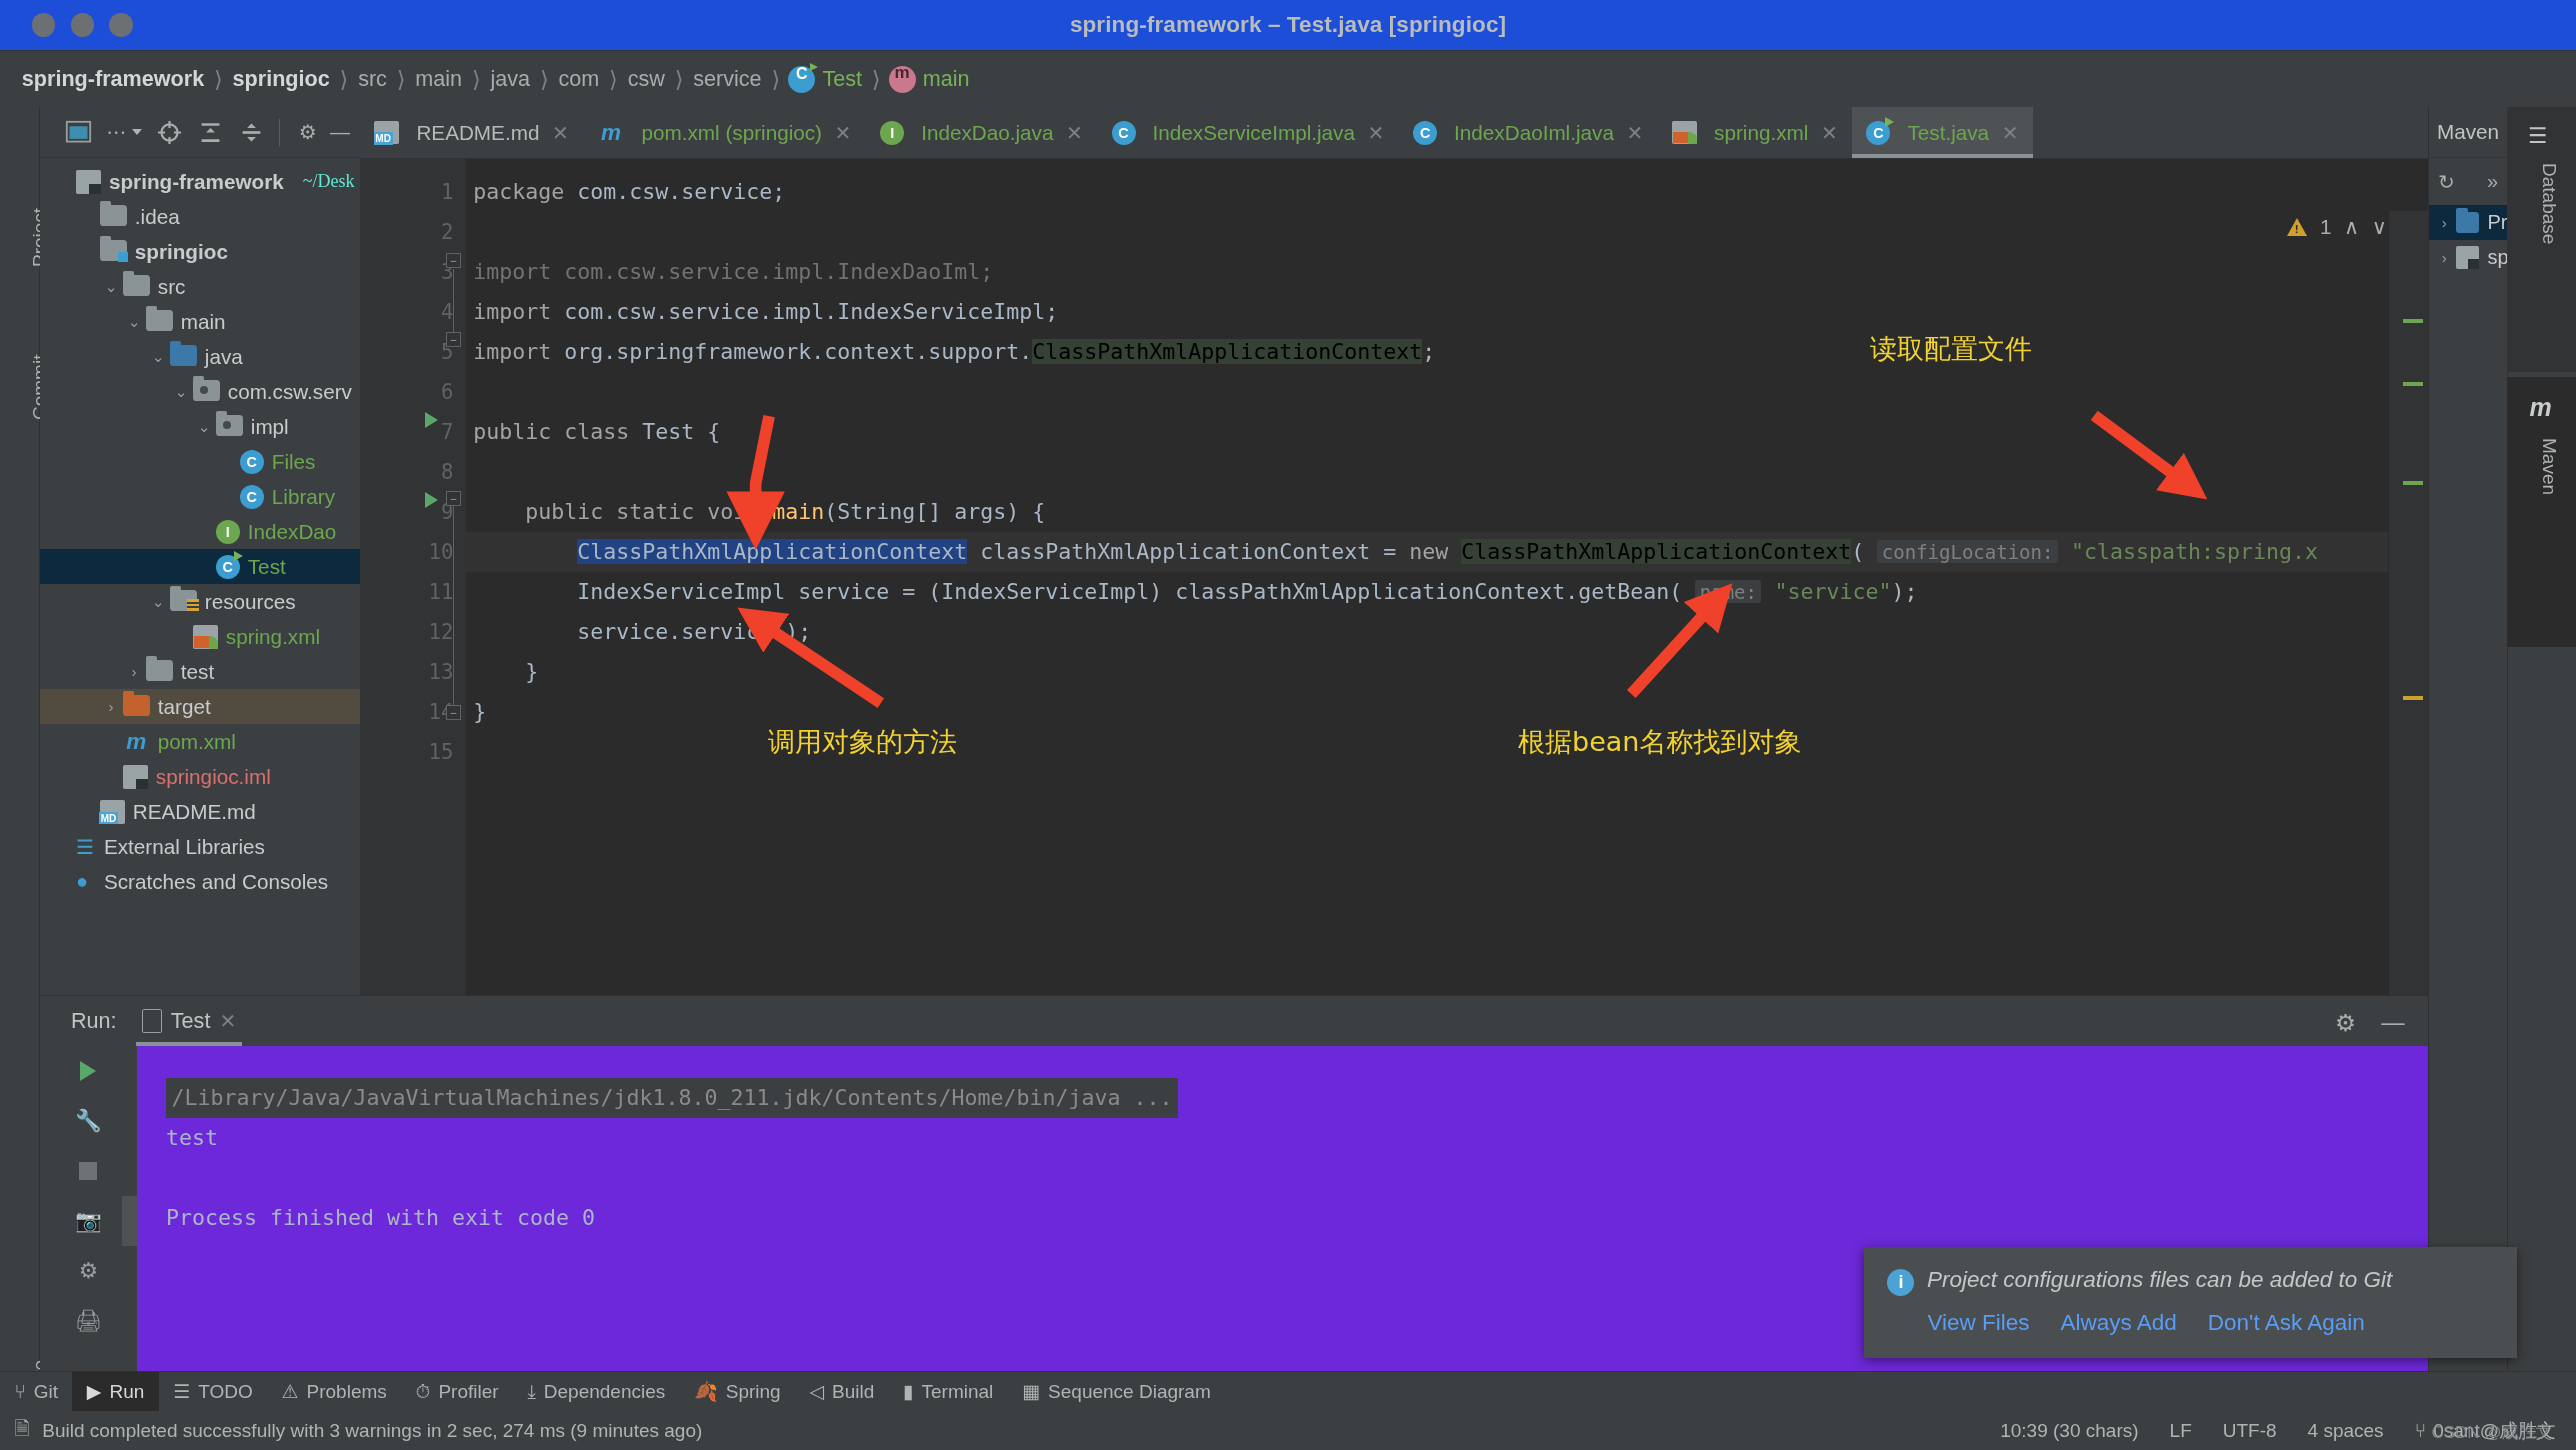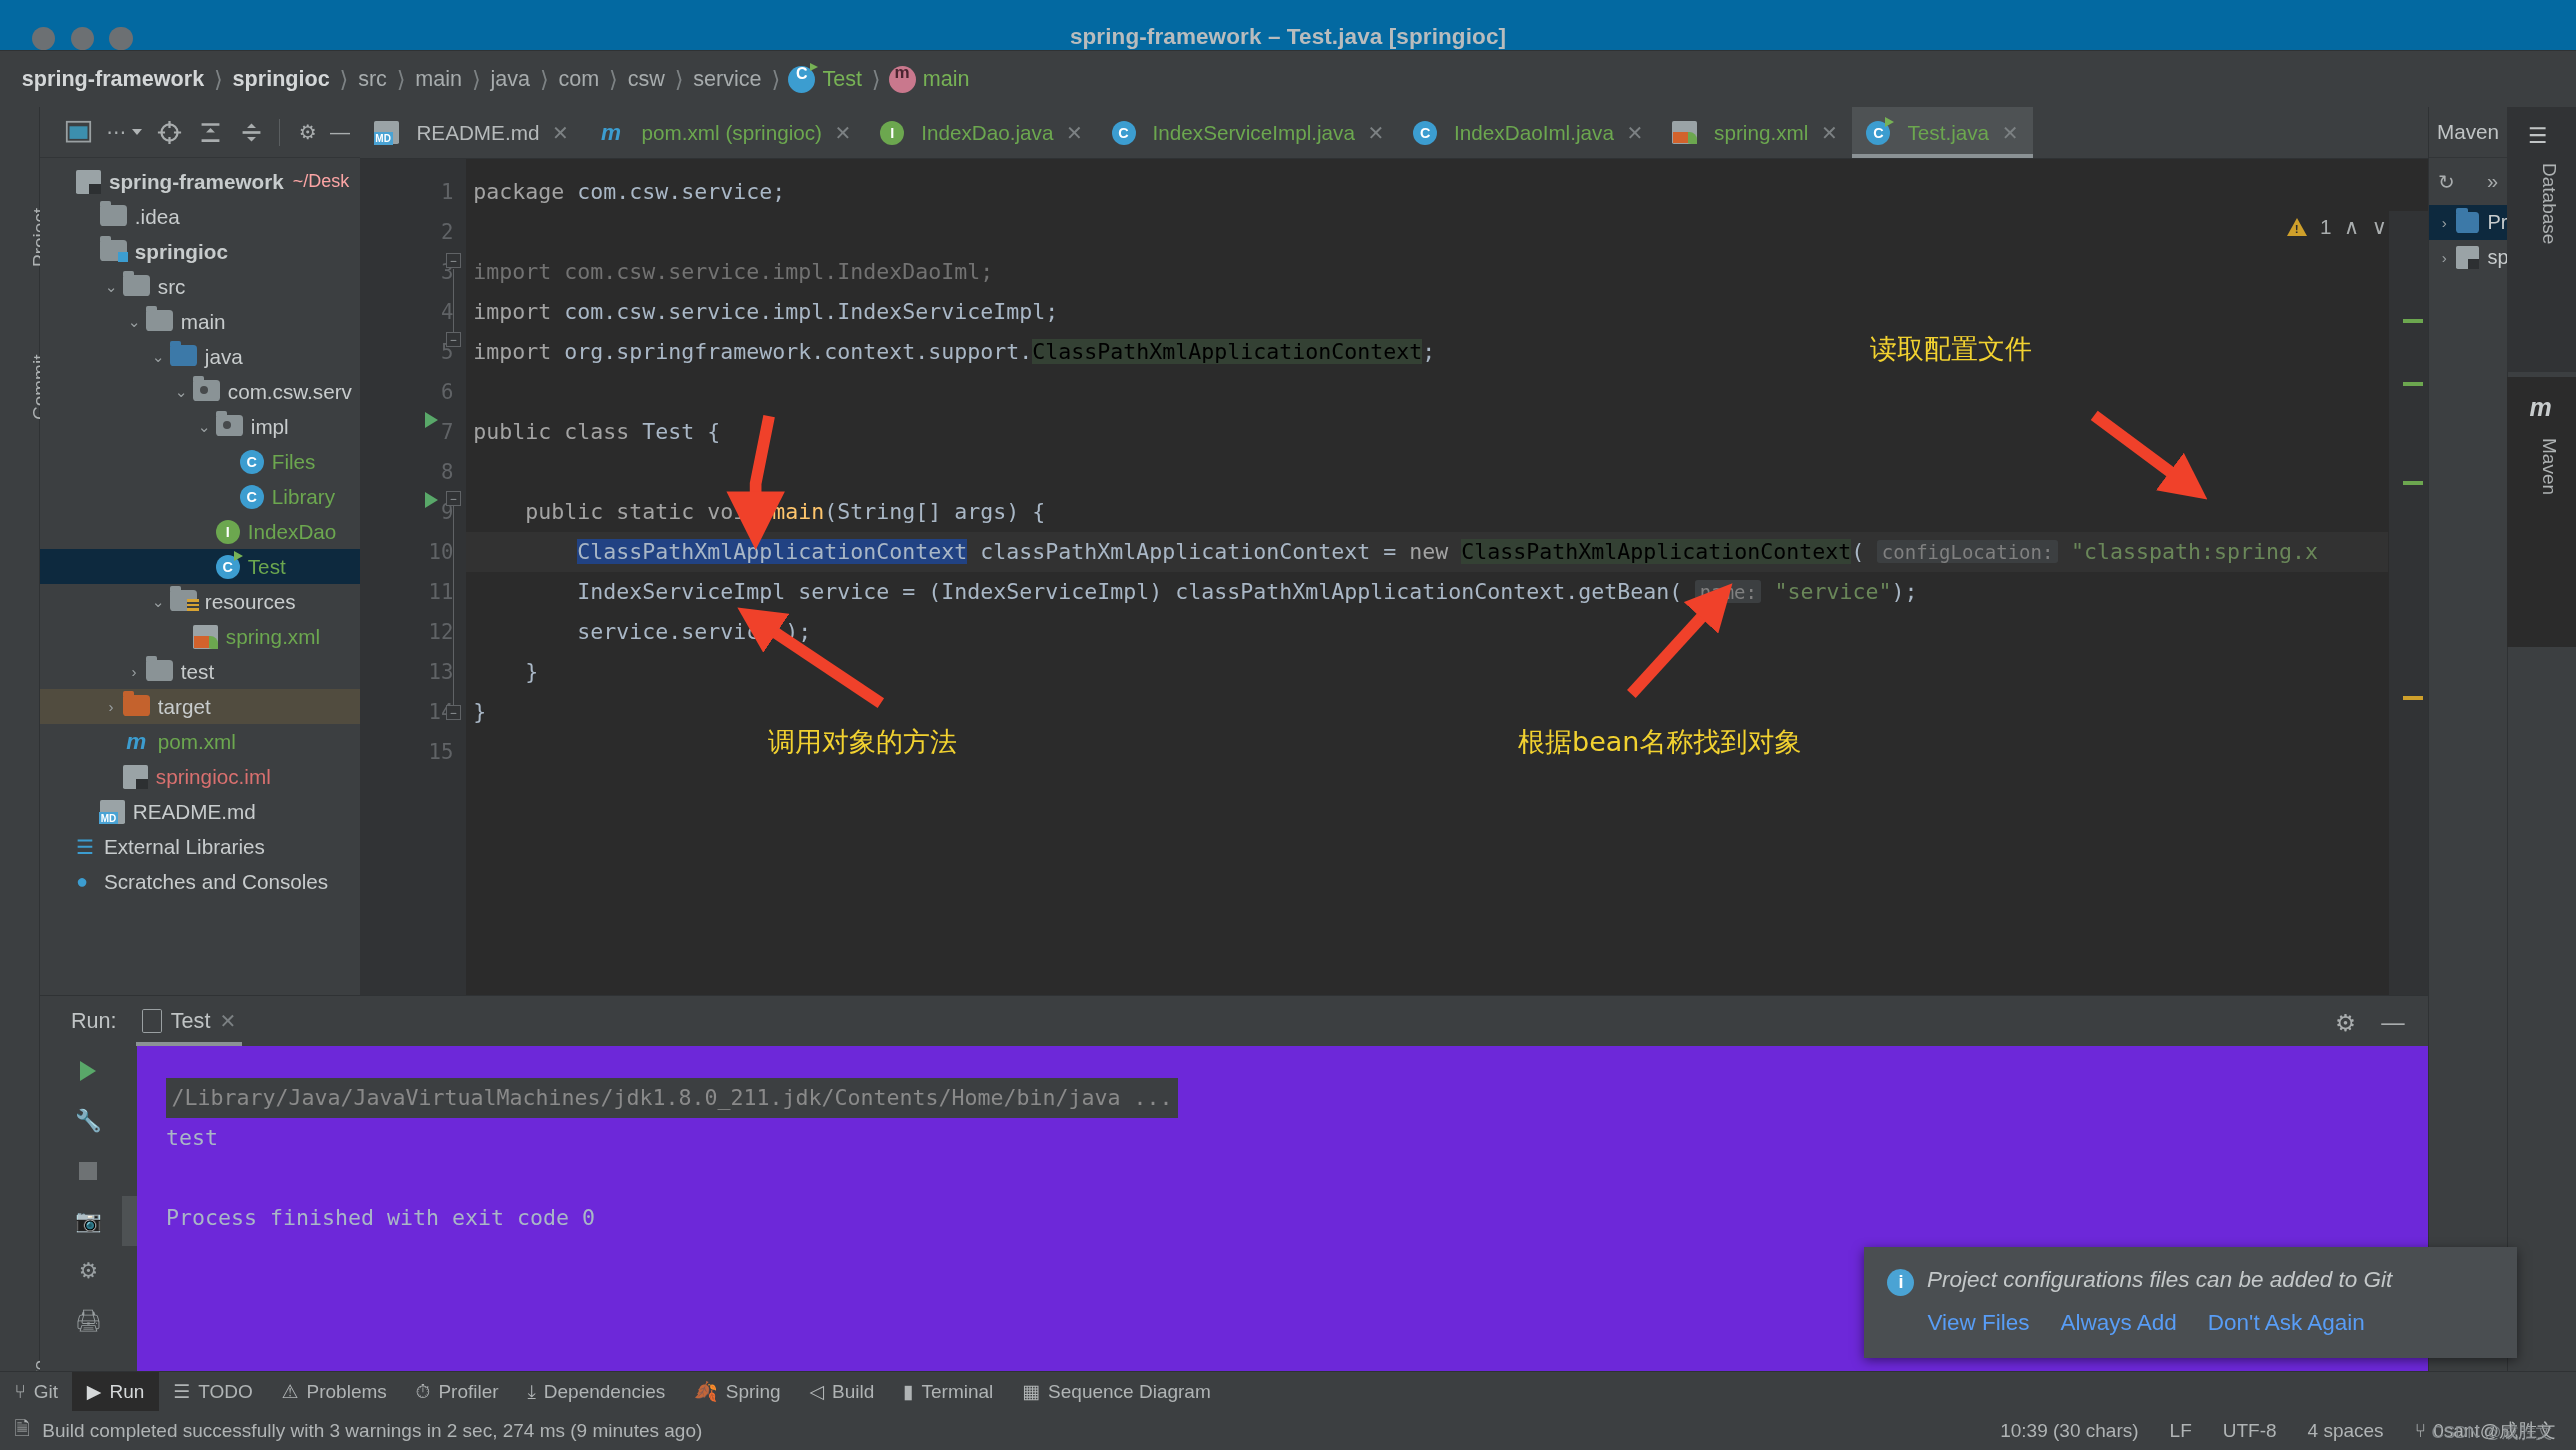--- a/index.html
+++ b/index.html
@@ -8,22 +8,22 @@
     background:#3c3f41;
     font-family:"Liberation Sans", sans-serif;
     overflow:hidden;
     -webkit-font-smoothing:antialiased;
   }
   #app { position:relative; width:2576px; height:1451px; background:#3c3f41; }
 
   
   .titlebar{
     position:absolute; left:0; top:0; width:2576px; height:51px;
-    background:#0369a1; border-bottom:0.9px solid #2f3234;
-    display:flex; align-items:flex-end;
+    background:#1d4ed8; border-bottom:0.9px solid #2f3234;
+    display:flex; align-items:center;
   }
   .traffic{ display:flex; gap:15.3px; margin-left:32px; }
   .dot{ width:23.4px; height:23.4px; border-radius:50%; background:#6c7073; }
   .title-text{
     position:absolute; left:0; right:0; text-align:center;
     color:#b9bcbd; font-size:22.5px; font-weight:bold; letter-spacing:0.1px;
   }
 
   
   .navbar{
@@ -120,21 +120,21 @@
   .mdic{ width:25px;height:23.4px;flex:none;margin-right:8px;position:relative;background:#9aa3a6;border-radius:1.8px;}
   .mdic:after{content:"MD";position:absolute;left:-0.9px;bottom:-0.9px;font-size:10px;
      background:#4aa3d4;color:#fff;padding:0.9px 1.8px;font-weight:bold;}
   .imlic{ width:25px;height:23.4px;flex:none;margin-right:8px;position:relative;background:#9aa3a6;border-radius:1.8px;}
   .imlic:after{content:"";position:absolute;right:0;bottom:0;width:11.7px;height:10px;background:#2d3032;}
   .libic{ width:20px;flex:none;margin-right:8px;color:#3c9dd0;font-size:20px;}
   .scic{ width:20px;flex:none;margin-right:8px;color:#3c9dd0;font-size:20px;}
   .gr{ color:#6ca74f; }
   .rd{ color:#d9706f; }
   .bold{ font-weight:bold; }
-  .dim{ color:#fca5a5; font-size:18px; margin-left:9px;}
+  .dim{ color:#5eead4; font-size:18px; margin-left:19px;font-family:Liberation Serif, serif;}
 
   
   .editor-wrap{
     position:absolute; left:360px; top:107px; right:148px; bottom:80px;
   }
   .tabbar{
     height:52px; background:#3c3f41; display:flex; align-items:stretch;
     border-bottom:0.9px solid #2f3234; overflow:hidden;
   }
   .tab{

